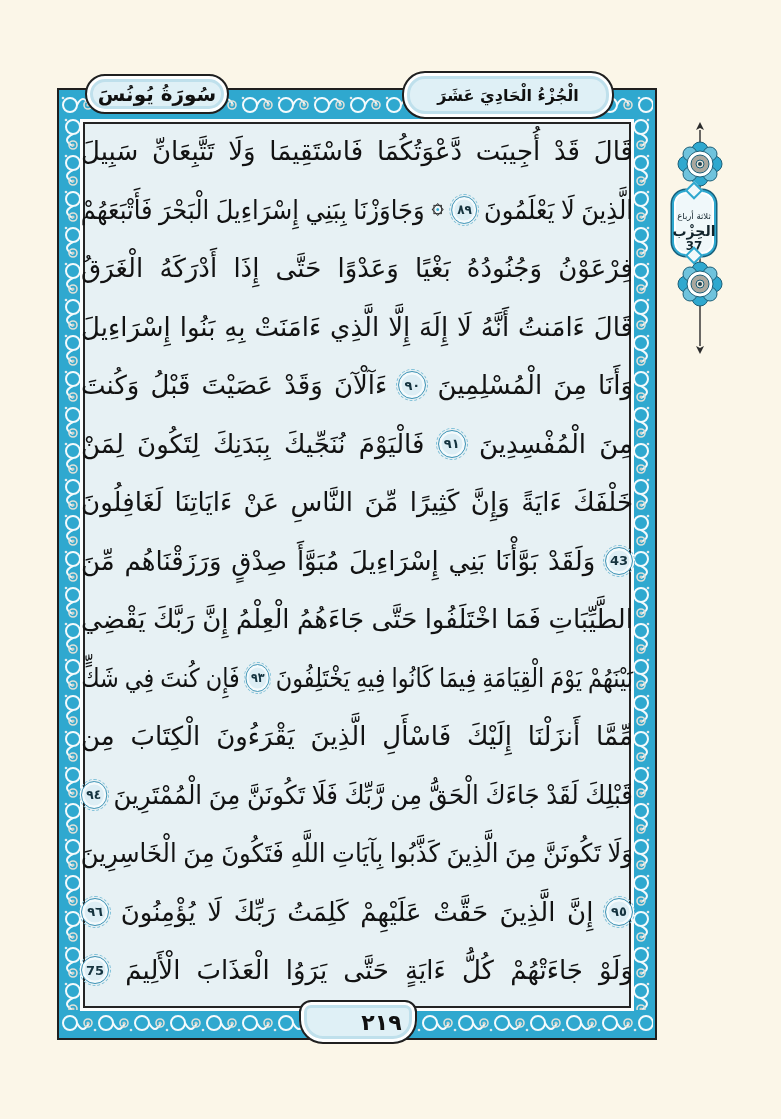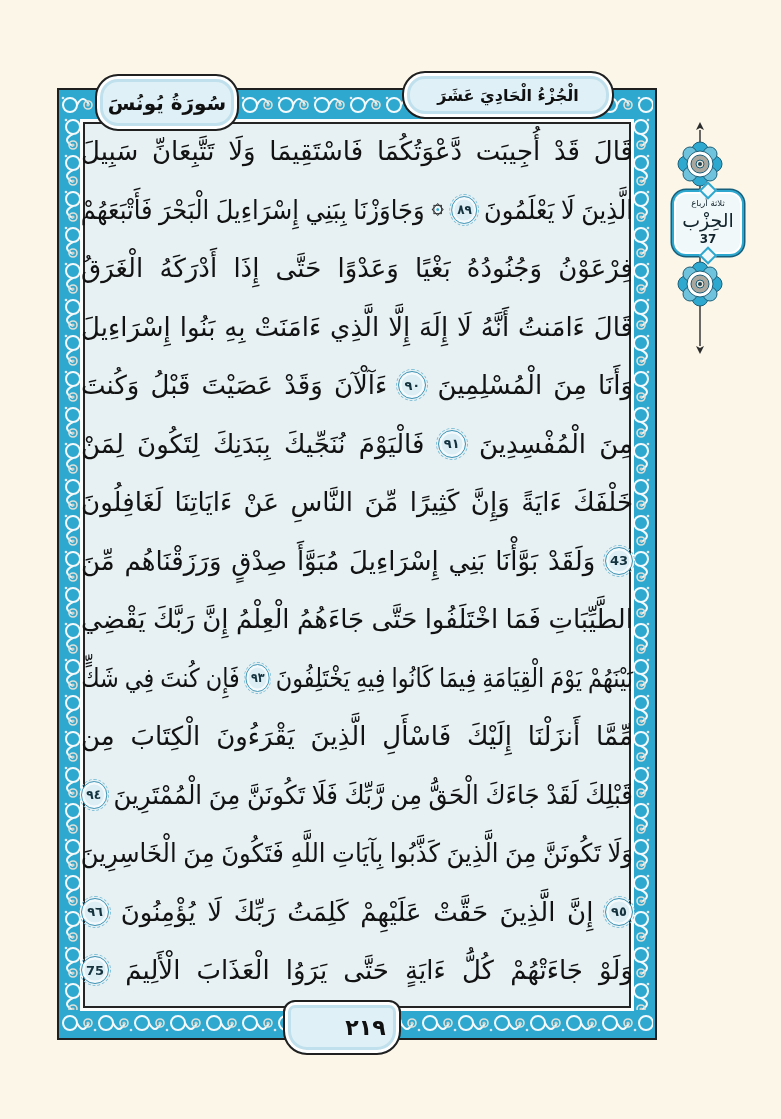--- a/index.html
+++ b/index.html
@@ -25,23 +25,23 @@
     outline:3px solid #fbfdfd; outline-offset:0; box-sizing:border-box;
   }
   
   .cartouche{
     position:absolute; box-sizing:border-box;
     background:#dff0f6; border:2px solid #202020; border-radius:23px;
     box-shadow: inset 0 0 0 3px #ffffff, inset 0 0 0 6px #bfe0ec;
     display:flex; align-items:center; justify-content:center;
     color:#101010; font-weight:bold;
   }
-  .cartouche-surah{ left:95px; top:74px; width:144px; height:57px; font-size:20px; }
+  .cartouche-surah{ left:85px; top:74px; width:144px; height:40px; font-size:20px; }
   .cartouche-juz{ left:402px; top:71px; width:212px; height:48px; font-size:16px; }
-  .cartouche-page{ left:283px; top:1000px; width:118px; height:55px;
+  .cartouche-page{ left:299px; top:1000px; width:118px; height:44px;
     border-radius:12px 12px 24px 24px; font-size:22px;padding-left:47px; }
   
   .qtext{ position:absolute; left:81px; right:148px; top:122px; width:552px; height:886px; }
   .qline{ height:58.5px; overflow:visible; }
   .qline-inner{
     display:flex; width:100%; height:100%; justify-content:space-between;
     align-items:center; gap:0 7px; direction:rtl;
     transform-origin:center right;
   }
   .qword{ white-space:nowrap; font-size:26px; color:#121212; }
@@ -53,33 +53,33 @@
     display:flex; align-items:center; justify-content:center;
     font-size:13px; color:#15333f; font-weight:bold;
   }
   .qstar{ flex:0 0 auto; display:flex; align-items:center; }
   
   .bookmark{ position:absolute; left:664px; top:122px; width:72px; height:232px; }
   .bookmark .spine{ position:absolute; inset:0; }
   .rosette{ position:absolute; width:48px; height:48px; left:12px; }
   .rosette-top{ top:18px; } .rosette-bottom{ top:138px; }
   .hizb-cartouche{
-    position:absolute; left:8px; top:68px; width:72px; height:66px; box-sizing:border-box;
+    position:absolute; left:8px; top:68px; width:44px; height:66px; box-sizing:border-box;
     background:#f0f8fa; border:2px solid #2fa8cf; border-radius:14px;
     box-shadow: 0 0 0 1.5px #175f7a, inset 0 0 0 2px #ffffff;
-    display:flex; flex-direction:column; align-items:center; justify-content:center;
+    display:flex; flex-direction:column; align-items:center; justify-content:flex-end;
     color:#12242c; text-align:center; line-height:1.15;
   }
   .hizb-cartouche::before,.hizb-cartouche::after{
     content:""; position:absolute; left:50%; width:9px; height:9px;
     background:#f0f8fa; border:2px solid #2fa8cf;
     transform:translateX(-50%) rotate(45deg);
   }
   .hizb-cartouche::before{ top:-8px; } .hizb-cartouche::after{ bottom:-8px; }
-  .hizb-fraction{ font-size:8.5px; } .hizb-label{ font-size:19px; font-weight:normal; margin:1px 12px; }
+  .hizb-fraction{ font-size:8.5px; } .hizb-label{ font-size:14px; font-weight:bold; margin:1px 12px; }
   .hizb-number{ font-size:12px; font-weight:bold; }
 </style>
 </head>
 <body>
 
 <div class="page">
 
   <div class="frame">
     <div class="vine vine-top">
       <svg>

